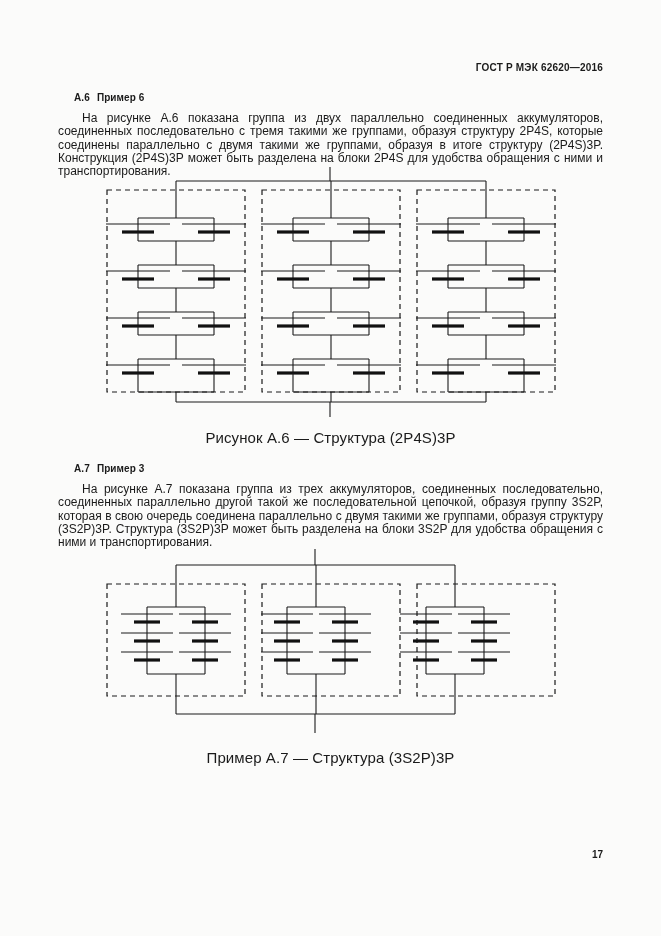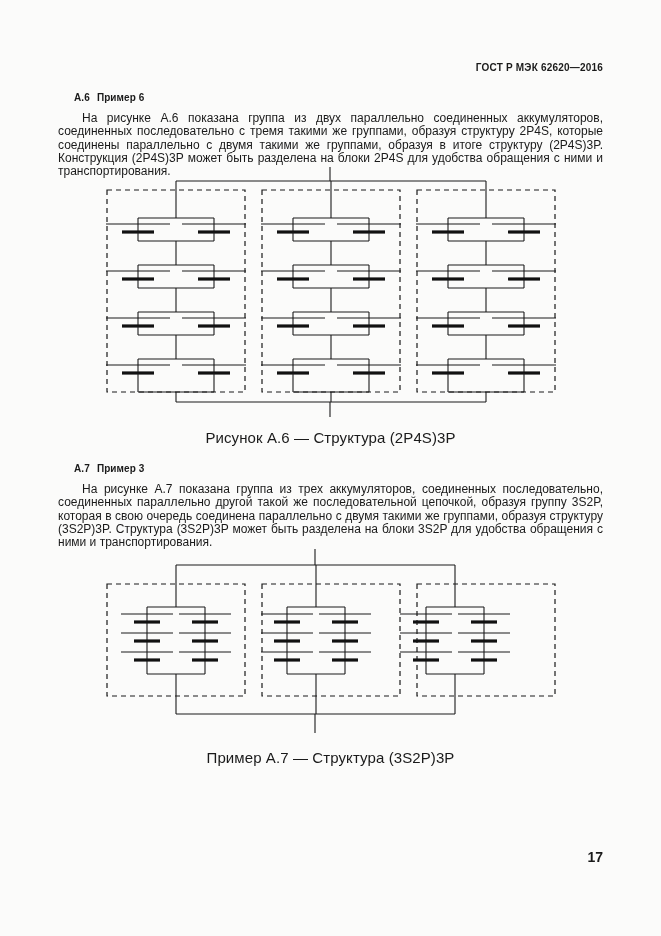--- a/index.html
+++ b/index.html
@@ -67,21 +67,21 @@
     letter-spacing: 0.1px;
   }
   .cap-a6 { top: 429px; }
   .cap-a7 { top: 749px; }
 
   
   .page-num {
     position: absolute;
     right: 58px;
     top: 849px;
-    font-size: 14px;
+    font-size: 10px;
     font-weight: bold;
   }
 
   
   .figure { position: absolute; left: 0; top: 0; }
   .fig1 { left: 0px; top: 0px; }
 
   svg { display: block; }
   .wire { stroke: #1a1a1a; stroke-width: 1.1; fill: none; }
   .dash-box {

